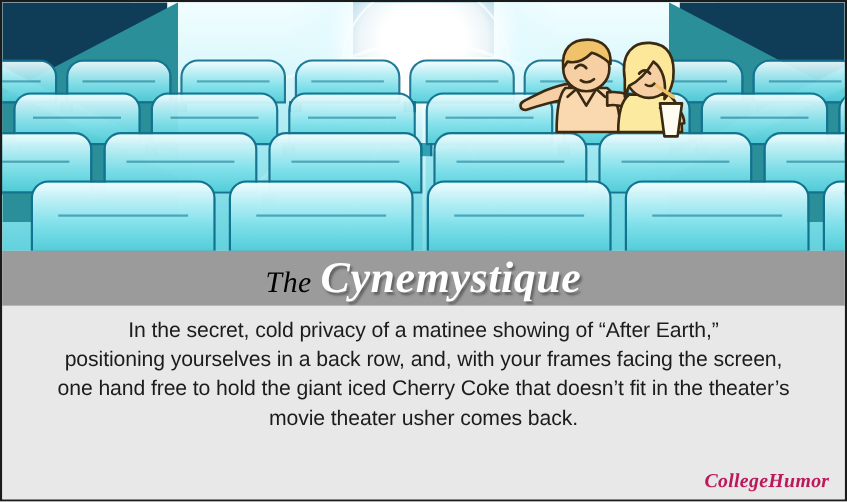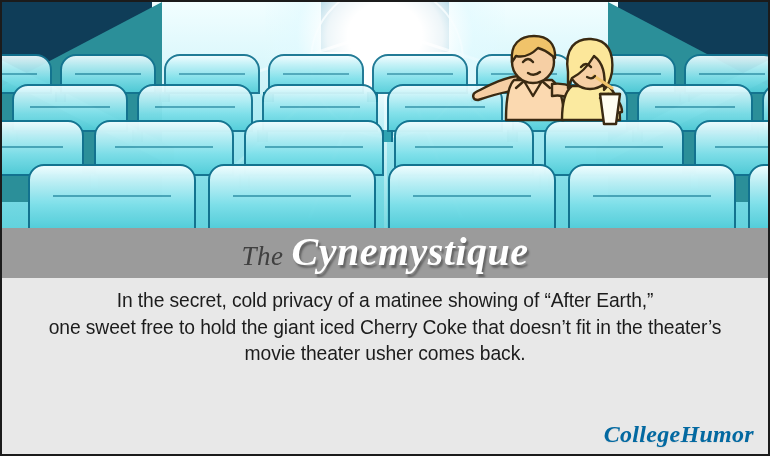--- a/index.html
+++ b/index.html
@@ -188,21 +188,21 @@
   }
   .banner-title {
     white-space: nowrap;
     line-height: 1;
     padding-bottom: 3px;
   }
   .title-the {
     font-family: "Liberation Serif", serif;
     font-style: italic;
     font-size: 27px;
-    color: #404040;
+    color: #000000;
     letter-spacing: .5px;
     text-align: right;
   }
   .title-main {
     font-family: "Liberation Serif", serif;
     font-style: italic;
     font-weight: bold;
     font-size: 40px;
     color: #ffffff;
     letter-spacing: .5px;
@@ -231,22 +231,22 @@
     color: #1c1c1c;
     letter-spacing: -0.1px;
   }
   .watermark {
     position: absolute;
     right: 14px;
     bottom: 6px;
     font-family: "Liberation Serif", serif;
     font-style: italic;
     font-weight: bold;
-    font-size: 24px;
-    color: #0369a1;
+    font-size: 18px;
+    color: #be185d;
     letter-spacing: .3px;
     text-shadow: 0 1px 1px rgba(0,0,0,.06);
     padding-left: 14px;
   }
 </style>
 </head>
 <body>
 
 <div id="poster">
 
@@ -382,19 +382,20 @@
 
   <div class="banner">
     <div class="banner-title">
       <span class="title-the">The</span><span class="title-main">Cynemystique</span>
     </div>
   </div>
 
   <div class="body-panel">
     <div class="body-text">
       <div>In the secret, cold privacy of a matinee showing of “After Earth,”</div>
-      <div>one sweet free to hold the giant iced Cherry Coke that doesn’t fit in the theater’s</div>
+      <div>positioning yourselves in a back row, and, with your frames facing the screen,</div>
+      <div>one hand free to hold the giant iced Cherry Coke that doesn’t fit in the theater’s</div>
       <div>movie theater usher comes back.</div>
     </div>
     <div class="watermark">CollegeHumor</div>
   </div>
 
 </div>
 
 </body></html>

